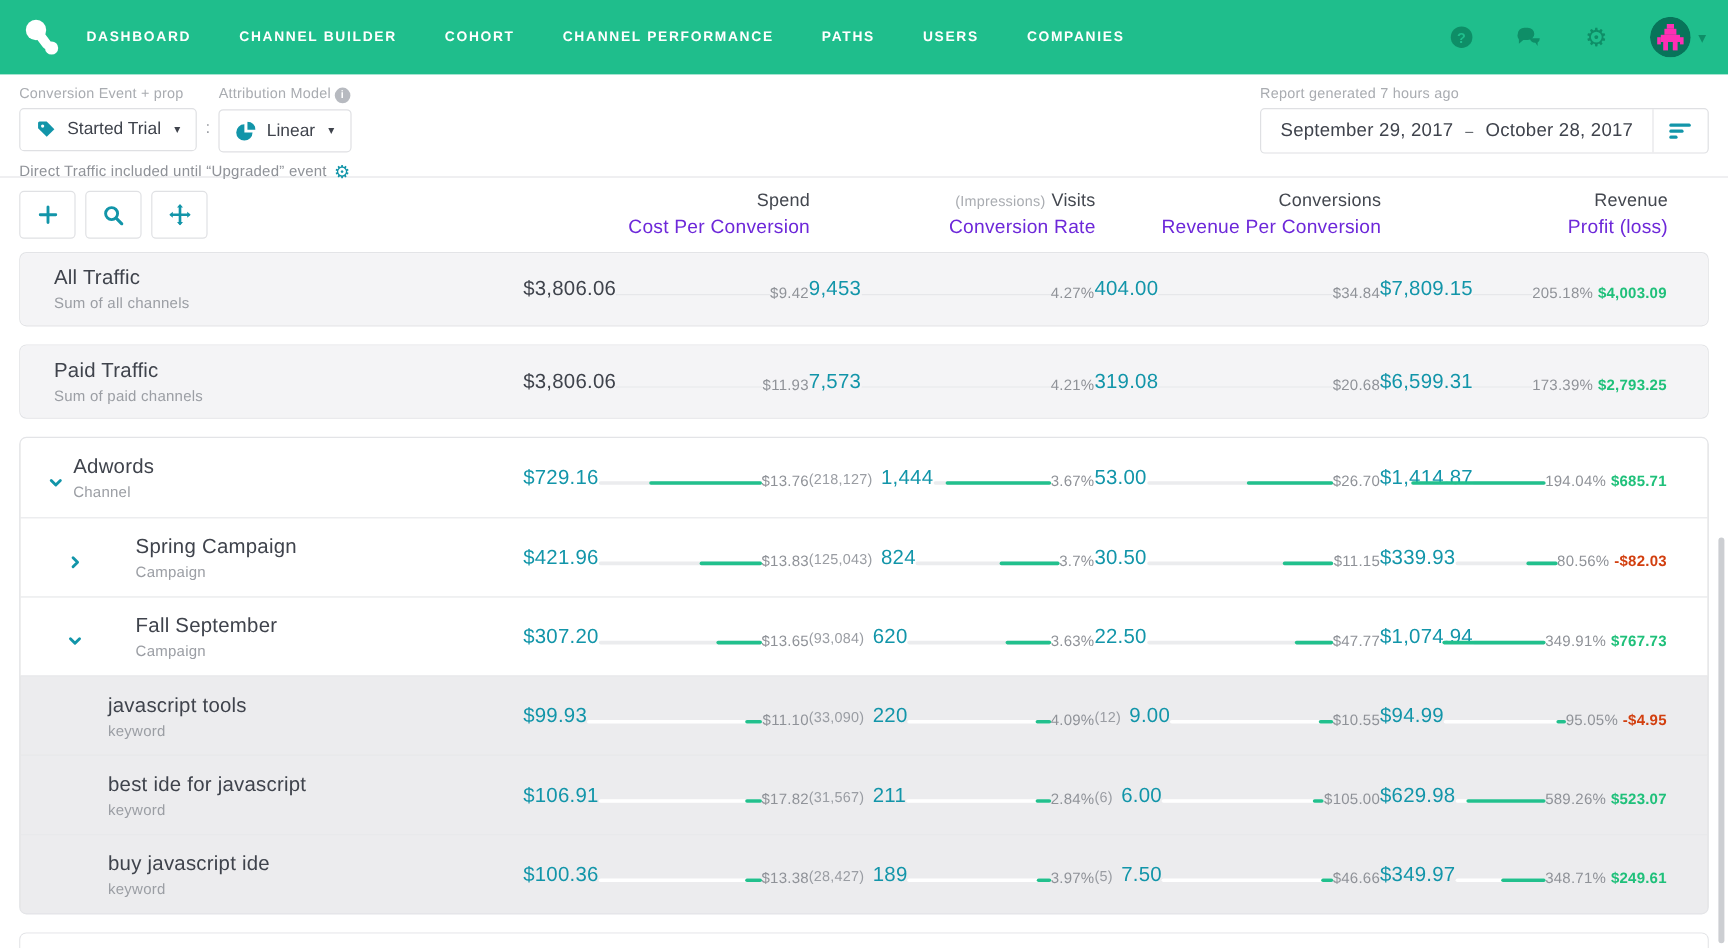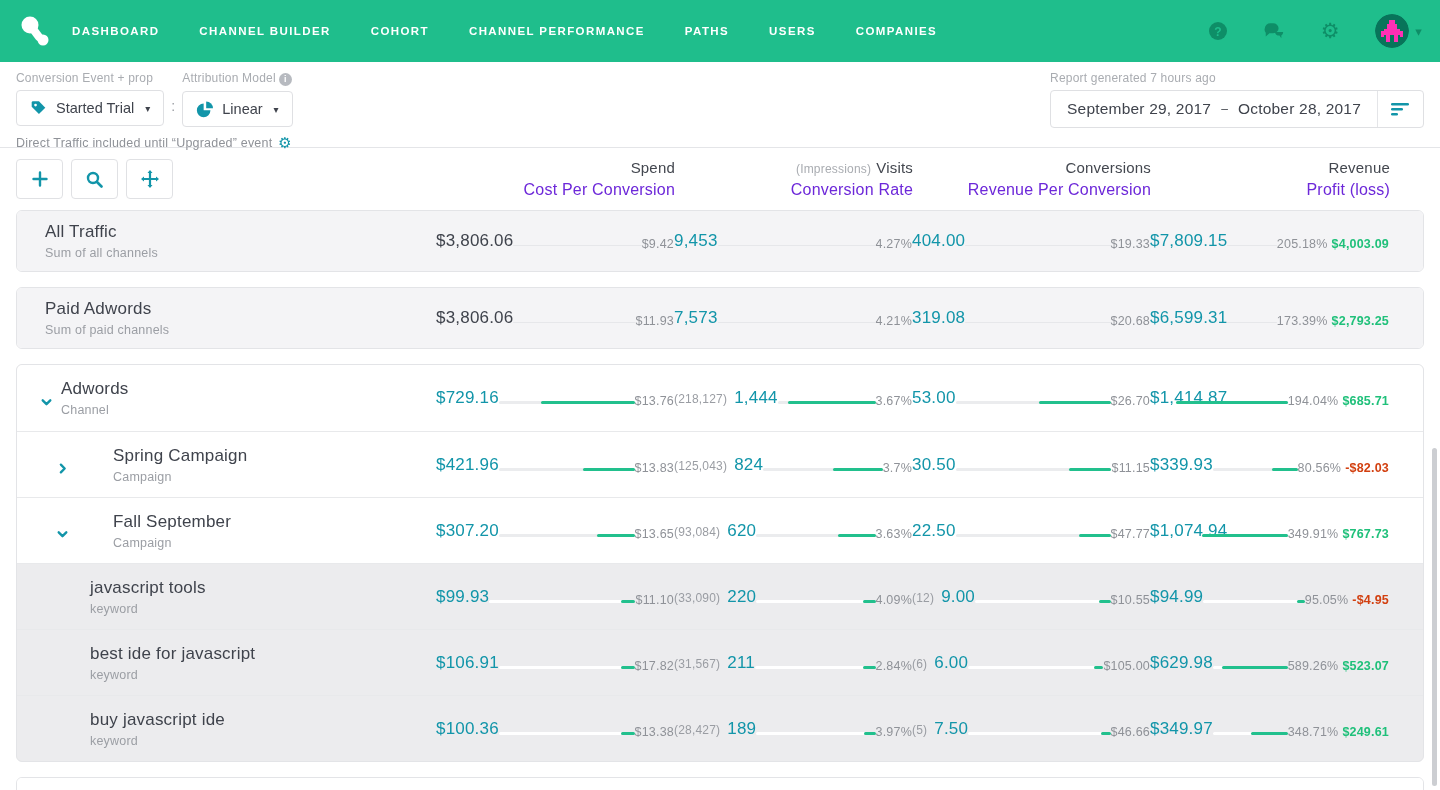--- a/index.html
+++ b/index.html
@@ -238,35 +238,35 @@
           <div class="sline">$9.42</div>
         </div>
         <div class="cell metric">
           <div class="vline"><span class="val teal">9,453</span></div>
           <div class="track"></div>
           <div class="sline">4.27%</div>
         </div>
         <div class="cell metric">
           <div class="vline"><span class="val teal">404.00</span></div>
           <div class="track"></div>
-          <div class="sline">$19.33</div>
+          <div class="sline">$34.84</div>
         </div>
         <div class="cell metric last">
           <div class="vline"><span class="val teal">$7,809.15</span></div>
           <div class="track"></div>
           <div class="sline"><span class="pct">205.18%</span><b class="profit pos">$4,003.09</b></div>
         </div>
       </div>
     </div>
     <div class="card">
       <div class="trow lvl-summary">
     <div class="cell name">
 
       <div class="ntext">
-        <div class="title">Paid Adwords</div>
+        <div class="title">Paid Traffic</div>
         <div class="subtitle">Sum of paid channels</div>
       </div>
     </div>
   <div class="cell metric">
           <div class="vline"><span class="val dark">$3,806.06</span></div>
           <div class="track"></div>
           <div class="sline">$11.93</div>
         </div>
         <div class="cell metric">
           <div class="vline"><span class="val teal">7,573</span></div>

